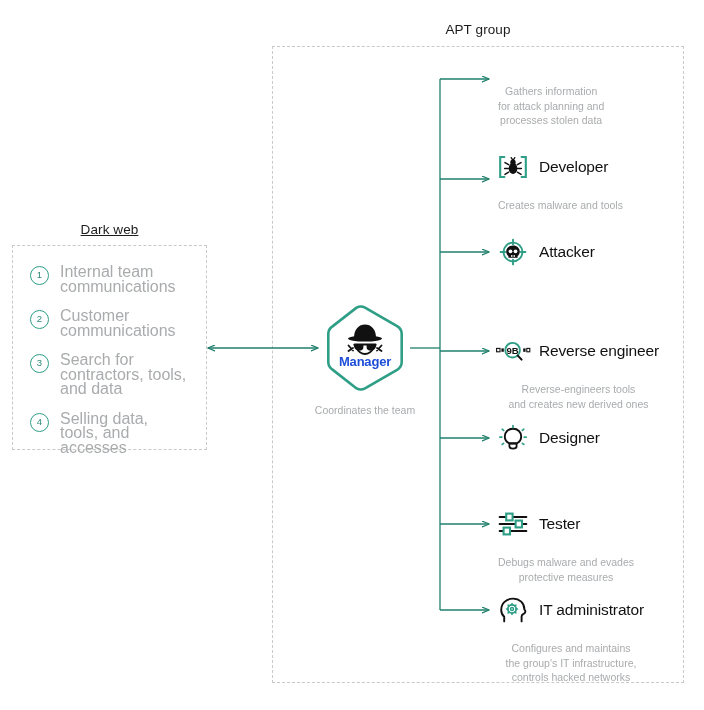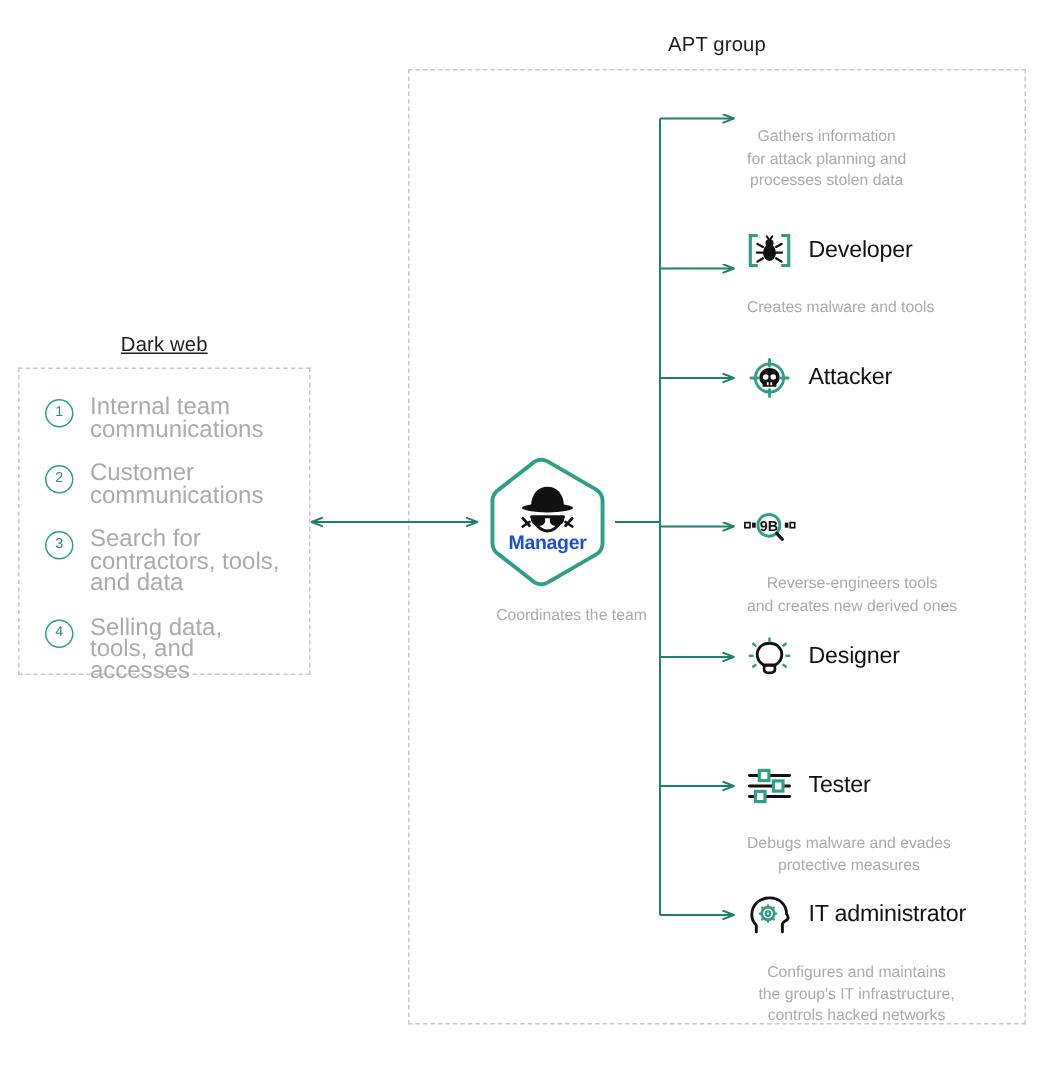--- a/index.html
+++ b/index.html
@@ -24,21 +24,21 @@
   .dw-item{display:flex;align-items:flex-start;margin-bottom:15px;padding-left:18px;}
   .dw-num{flex:0 0 auto;width:17px;height:17px;border:1px solid #2e9e86;border-radius:50%;
           color:#2e8a78;font-size:9.5px;line-height:15px;text-align:center;
           margin-right:11px;margin-top:1px;}
   .dw-text{font-size:16px;line-height:14.5px;color:#a9abad;max-width:130px;}
 
   
   #manager{position:absolute;left:322px;top:305px;width:86px;height:86px;}
   .mgr-label{position:absolute;left:0;width:86px;top:49px;text-align:center;
              font-size:13px;font-weight:700;color:#1d4ed8;letter-spacing:-.2px;}
-  #manager-caption{position:absolute;left:328px;top:403px;width:106px;text-align:center;
+  #manager-caption{position:absolute;left:312px;top:403px;width:106px;text-align:center;
                    font-size:10.5px;line-height:14px;color:#a9abad;}
 
   
   .role{position:absolute;left:498px;}
   .role-head{display:flex;align-items:center;height:26px;}
   .role-icon{width:30px;height:26px;flex:0 0 auto;margin-right:11px;
              display:flex;align-items:center;justify-content:center;}
   .role-name{font-size:15.5px;color:#111;letter-spacing:-.15px;white-space:nowrap;}
   .role-desc{margin-top:18px;font-size:10.5px;line-height:14.5px;color:#a9abad;
              max-width:175px;white-space:pre-line;text-align:center;}
@@ -174,20 +174,21 @@
             <svg width="34" height="20" viewBox="0 0 34 20">
         <rect x="0.6" y="7.4" width="3.4" height="3.4" fill="none" stroke="#111111" stroke-width="1.1"></rect>
         <rect x="5.4" y="7.4" width="2.4" height="3.4" fill="#111111"></rect>
         <rect x="27.2" y="7.4" width="2.4" height="3.4" fill="#111111"></rect>
         <rect x="30.8" y="7.4" width="3.0" height="3.4" fill="none" stroke="#111111" stroke-width="1.1"></rect>
         <circle cx="16.6" cy="9.2" r="7.3" fill="#fff" stroke="#2e9e86" stroke-width="1.9"></circle>
         <path d="M21.8,14.6 L25.6,18.6" stroke="#111111" stroke-width="2.1" stroke-linecap="round"></path>
         <text x="16.6" y="13" text-anchor="middle" font-family="Liberation Sans, sans-serif" font-size="9.6" font-weight="700" fill="#111111">9B</text>
             </svg>
           </div>
+       <div class="role-name">Reverse engineer</div>
      </div>
      <div class="role-desc">Reverse-engineers tools
 and creates new derived ones</div>
       </div>
       <div class="role" style="top: 425px;">
         <div class="role-head">
        <div class="role-icon">
             <svg width="28" height="26" viewBox="0 0 28 26">
         <path d="M10,18.2 C7.4,16.7 5.8,14.2 5.8,11.4 C5.8,7 9.1,3.8 14,3.8
                  C18.9,3.8 22.2,7 22.2,11.4 C22.2,14.2 20.6,16.7 18,18.2 Z" fill="none" stroke="#111111" stroke-width="1.9" stroke-linejoin="round"></path>

